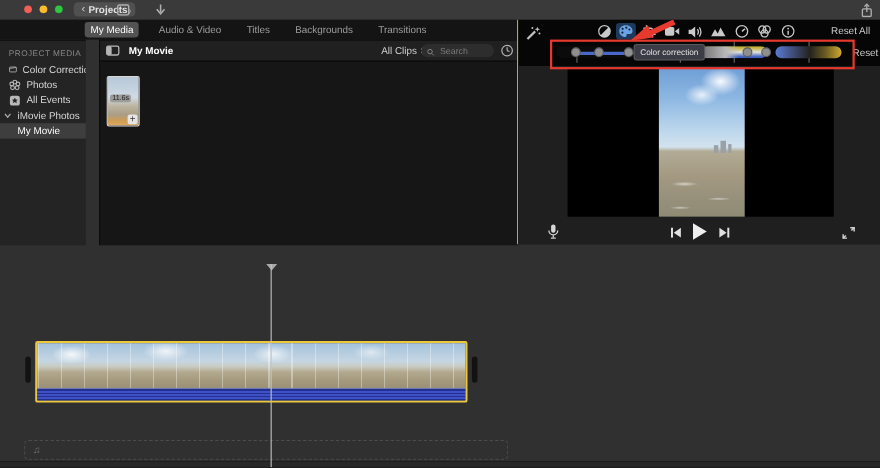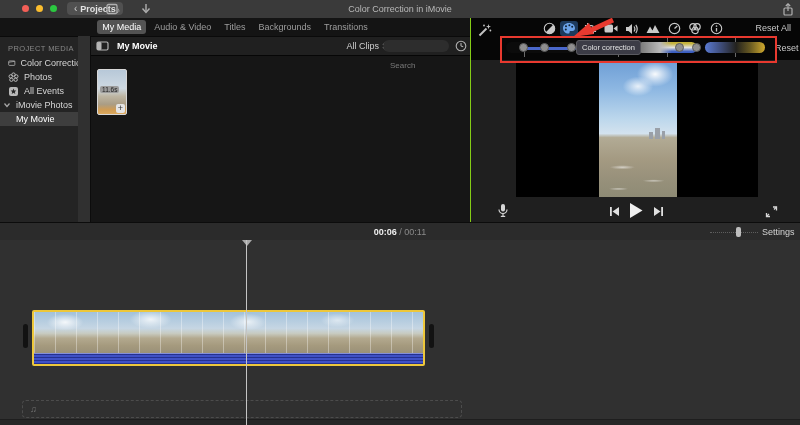--- a/index.html
+++ b/index.html
@@ -16,39 +16,39 @@
   #tl-min{left:36px;background:#fbbd2e;}
   #tl-max{left:50px;background:#2bc840;}
   #projects-btn{left:67px;top:2px;height:13px;padding:0 7px;background:#505050;border-radius:4px;
       display:flex;align-items:center;gap:3px;color:#e2e2e2;font-size:9px;}
   #projects-btn .chev{font-size:10px;line-height:11px;color:#d0d0d0;}
   #win-title{left:0;top:4px;width:800px;text-align:center;color:#b9b9b9;font-size:9px;}
   .tbicon{top:3px;color:#b0b0b0;}
 
   
   #tabbar{left:0;top:18px;width:470px;height:18px;background:#141414;display:flex;
-      align-items:center;justify-content:center;gap:3px;}
+      align-items:center;justify-content:center;gap:13px;}
   .tab{color:#9d9d9d;padding:2px 5px;border-radius:3px;white-space:nowrap;}
   .tab.selected{background:#535353;color:#fff;}
 
   
   #sidebar{left:0;top:36px;width:78px;height:186px;background:#242424;border-top:1px solid #0a0a0a;}
   .side-h{color:#878787;font-size:7.5px;letter-spacing:.4px;padding:7px 0 3px 8px;}
   .side-item{display:flex;align-items:center;gap:5px;height:14px;padding-left:8px;color:#d6d6d6;}
   .side-item.sel{background:#3e3e3e;color:#fff;}
   .side-item .lbl{white-space:nowrap;overflow:hidden;}
 
   
   #media{left:90px;top:36px;width:380px;height:186px;background:#161616;border-top:1px solid #0a0a0a;border-left:1px solid #0c0c0c;}
   #media-head{left:0;top:0;width:380px;height:18px;background:#202020;border-bottom:1px solid #060606;
       display:flex;align-items:center;}
   #media-title{font-weight:bold;color:#fff;margin-left:26px;}
   #allclips{position:absolute;right:82px;display:flex;align-items:center;gap:3px;color:#cfcfcf;}
   #searchbox{position:absolute;right:22px;width:56px;height:12px;background:#2d2d2d;border-radius:6px;
-      display:flex;align-items:flex-start;gap:20px;padding:0 5px;flex-direction:column;}
+      display:flex;align-items:flex-end;gap:3px;padding:0 5px;}
   #searchbox input{background:transparent;border:0;outline:0;color:#bbb;font-size:8px;width:42px;
       font-family:inherit;}
   #searchbox input::placeholder{color:#7a7a7a;}
   #clock-btn{position:absolute;right:4px;top:3px;}
   #clip-thumb{left:6px;top:32px;width:28px;height:44px;border:1px solid #d8d8d8;border-radius:2px;
       background:linear-gradient(180deg,#b7c8d8 0%,#cfdae3 42%,#bdb5a2 60%,#aa9d85 78%,#cf9c55 90%,#dca95e 100%);}
   #clip-dur{position:absolute;left:2px;top:16px;background:#9c9c9c;color:#1c1c1c;border-radius:2px;
       font-size:6.5px;padding:0 2px;}
   #clip-add{position:absolute;right:1px;bottom:1px;width:9px;height:9px;background:#e4e4e4;color:#333;
       border-radius:2px;font-size:9px;line-height:9px;text-align:center;}
@@ -146,21 +146,20 @@
           <rect x="1" y="1.5" width="10" height="9" rx="1.5" fill="none" stroke="#b0b0b0" stroke-width="1.3"></rect>
           <text x="10" y="10" font-size="8" fill="#b0b0b0">♪</text>
         </svg>
     </span>
     <span class="abs tbicon" style="left:140px">
       <svg width="12" height="12" viewBox="0 0 12 12">
           <line x1="6" y1="1" x2="6" y2="8" stroke="#b0b0b0" stroke-width="1.4"></line>
           <path d="M2.5 5.5 L6 9.5 L9.5 5.5" fill="none" stroke="#b0b0b0" stroke-width="1.4"></path>
         </svg>
     </span>
-    <div class="abs" id="win-title">Color Correction in iMovie</div>
     <span class="abs tbicon" style="left:782px;top:3px">
       <svg width="12" height="13" viewBox="0 0 12 13">
           <rect x="2" y="5" width="8" height="7" rx="1" fill="none" stroke="#b0b0b0" stroke-width="1.2"></rect>
           <line x1="6" y1="1.5" x2="6" y2="8" stroke="#b0b0b0" stroke-width="1.2"></line>
           <path d="M3.8 3 L6 .8 L8.2 3" fill="none" stroke="#b0b0b0" stroke-width="1.2"></path>
         </svg>
     </span>
   </div>
 
   <div class="abs" id="tabbar">
@@ -381,32 +380,20 @@
     <span class="abs transport" style="left:294px;top:187px">
       <svg width="13" height="13" viewBox="0 0 13 13">
           <path d="M8 2 L11.5 2 L11.5 5.5" fill="none" stroke="#d6d6d6" stroke-width="1.3"></path>
           <line x1="11.5" y1="2" x2="9" y2="4.5" stroke="#d6d6d6" stroke-width="1.3"></line>
           <path d="M5 11.5 L1.5 11.5 L1.5 8" fill="none" stroke="#d6d6d6" stroke-width="1.3"></path>
           <line x1="1.5" y1="11.5" x2="4" y2="9" stroke="#d6d6d6" stroke-width="1.3"></line>
         </svg>
     </span>
   </div>
 
-  <div class="abs" id="tl-header">
-    <div class="abs" id="time-display">
-      <span id="time-cur">00:06</span>
-      <span id="time-sep">/</span>
-      <span id="time-total">00:11</span>
-    </div>
-    <div class="abs" id="zoomslider">
-      <div id="zoomticks"></div>
-      <div id="zoomhandle"></div>
-    </div>
-    <span class="abs" id="settings-label">Settings</span>
-  </div>
 
   <div class="abs" id="tl-body"></div>
 
   <div class="abs trim" style="left:23px"></div>
   <div class="abs trim" style="left:429px"></div>
 
   <div class="abs" id="clip">
     <div id="filmstrip"></div>
     <div id="waveform"></div>
   </div>

